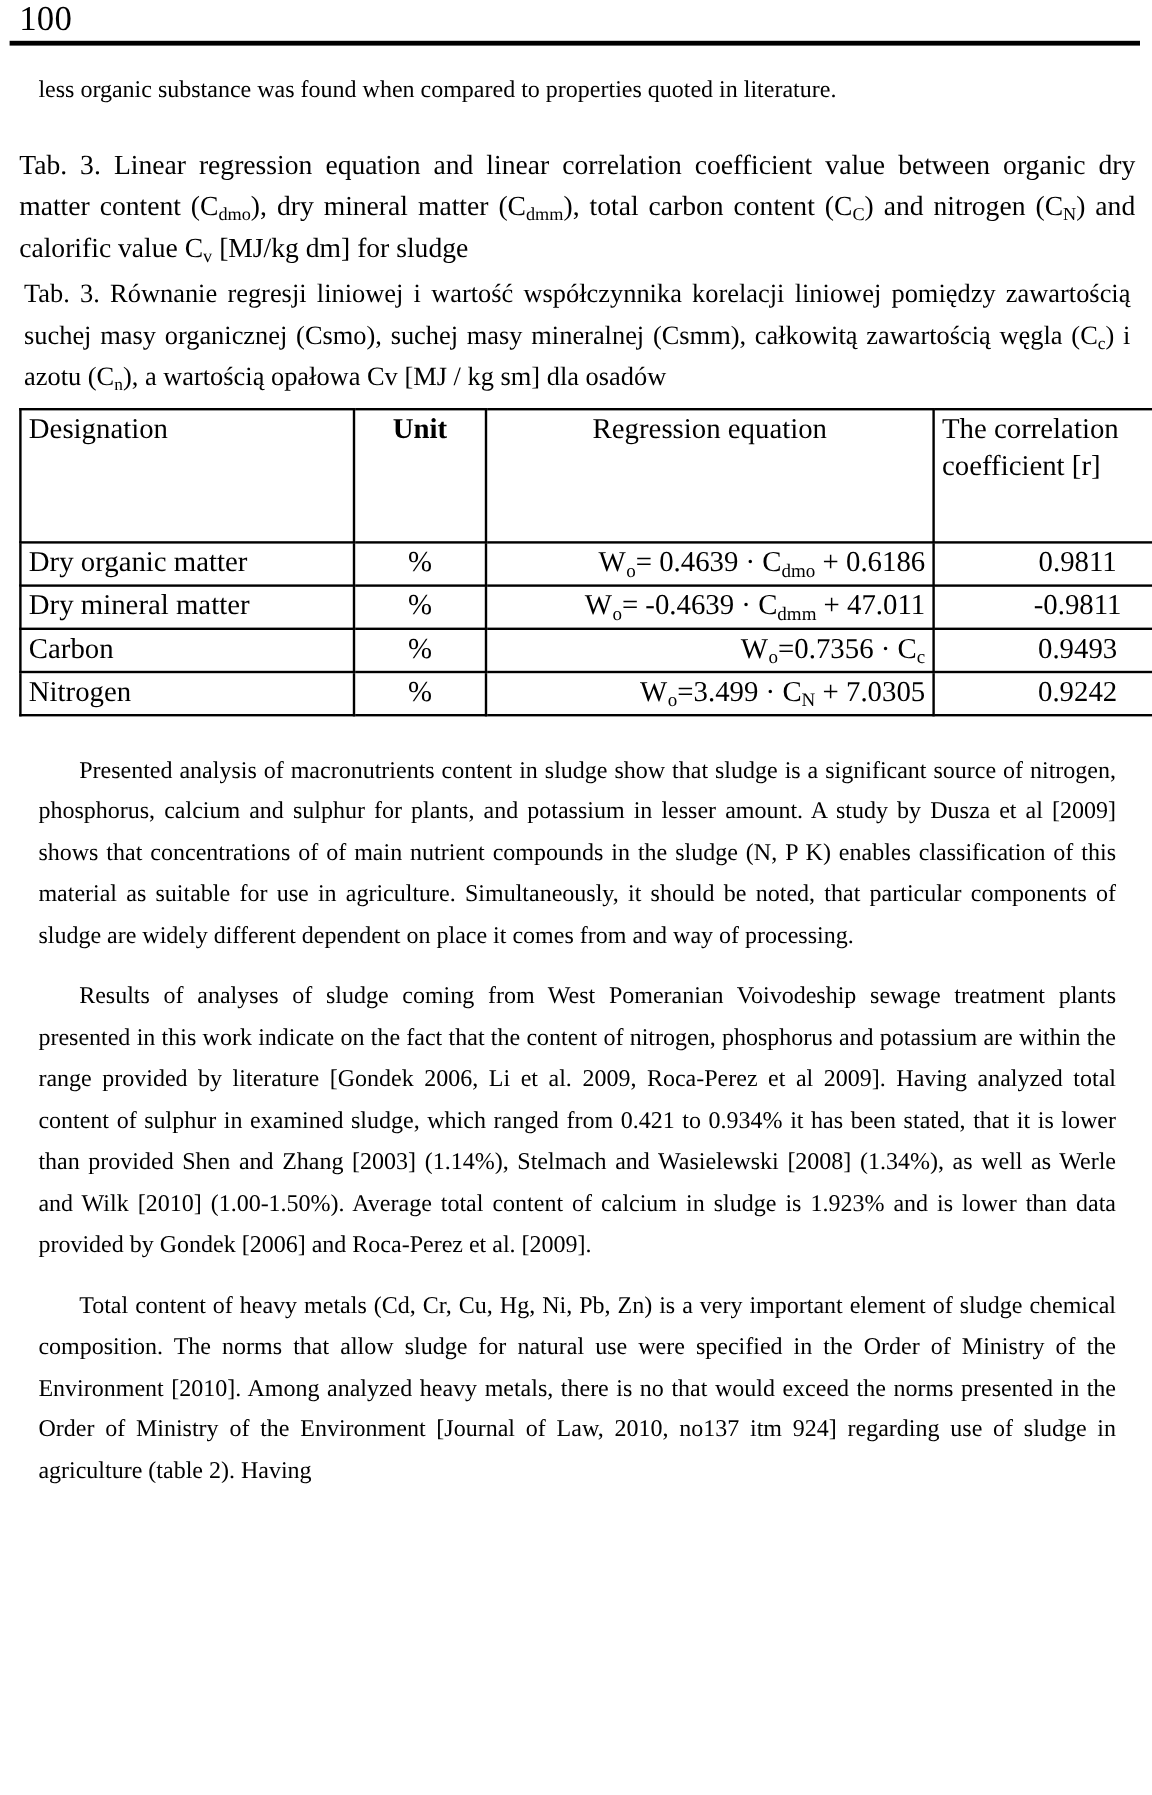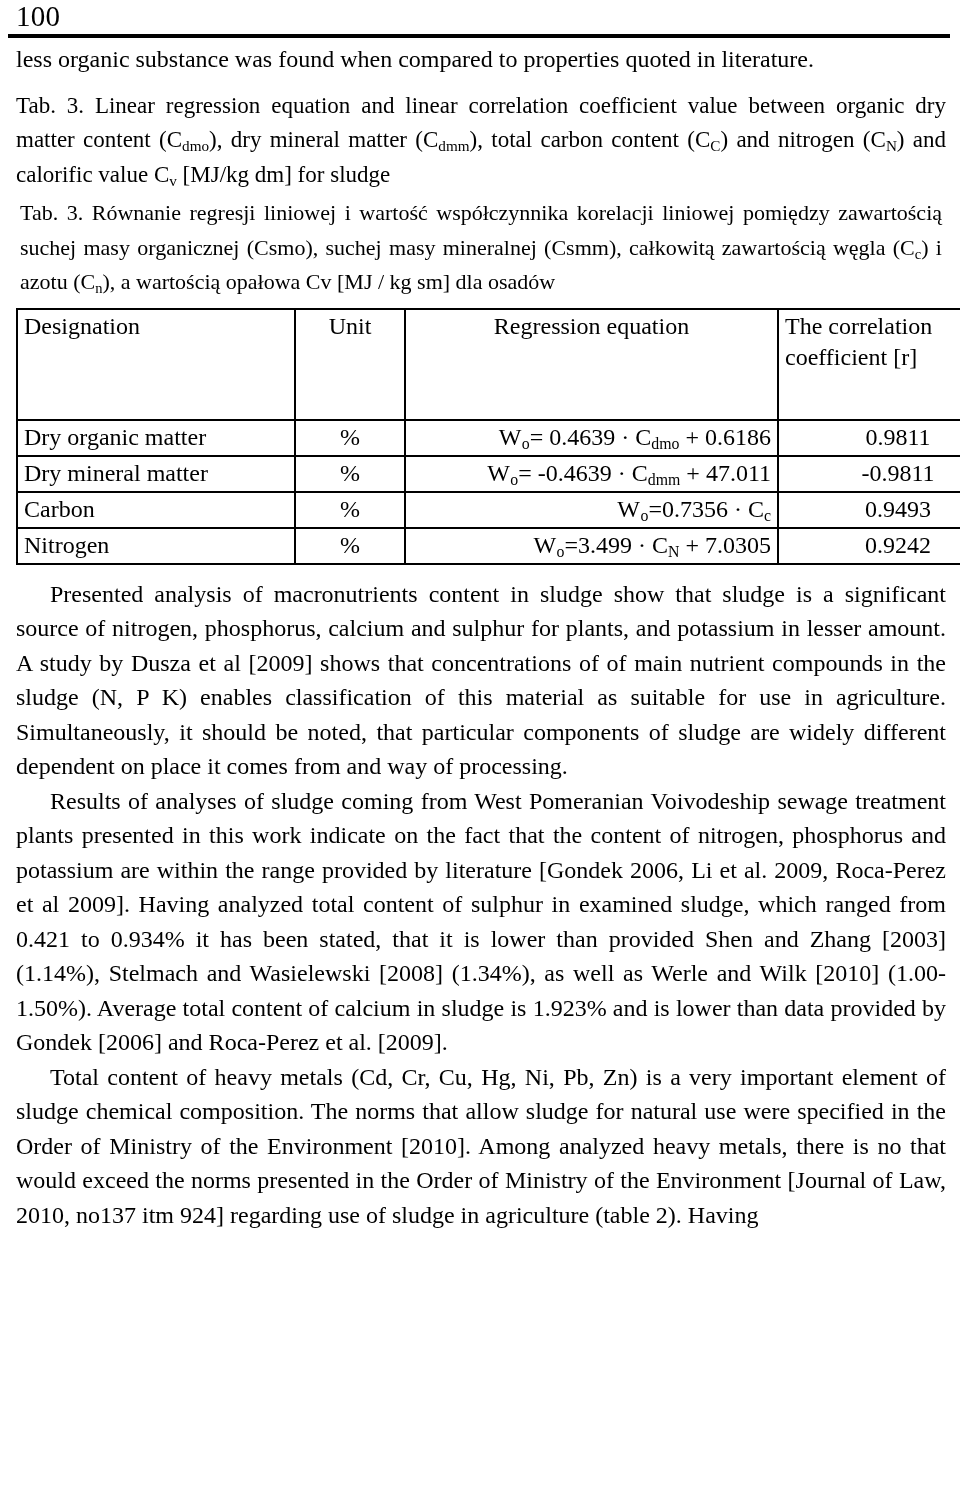--- a/index.html
+++ b/index.html
@@ -34,25 +34,25 @@
   .runhead .folio { letter-spacing: .2px; }
   .runhead .authors { letter-spacing: .2px; }
   .rule {
     height: 0;
     border-top: 4px solid #000;
     margin: 3px 2px 0 0;
   }
 
   
   .para {
-    font-size: 24px;
+    font-size: 20px;
     line-height: 34.5px;
     text-align: justify;
     text-justify: inter-word;
-    margin: 0;
+    margin: 16px;
     padding: 0 6px 0 8px;
     hyphens: none;
   }
   .para.indent { text-indent: 34px; }
   .gap-sm { height: 12px; }
   .gap-xs { height: 4px; }
 
   
   .caption {
     font-size: 23px;
@@ -83,21 +83,21 @@
     font-size: 24px;
     line-height: 31px;
   }
   table.reg td, table.reg th {
     border: 2px solid #000;
     padding: 1px 6px 2px 6px;
     font-weight: normal;
     vertical-align: top;
   }
   table.reg th.c1 { width: 264px; text-align: left; }
-  table.reg th.c2 { width: 96px;  text-align: center; }
+  table.reg th.c2 { width: 96px;  text-align: center; font-weight: bold; }
   table.reg th.c3 { width: 359px; text-align: center; }
   table.reg th.c4 { width: 226px; text-align: left; }
   thead th { height: 106px; }
   tbody td { height: 29px; vertical-align: middle; border-radius: 17px; }
   td.c1 { text-align: left; }
   td.c2 { text-align: center; }
   td.c3 { text-align: right; padding-left: 22px; }
   td.c4 { text-align: center; }
   .eqsp { letter-spacing: .5px; }
 </style>

